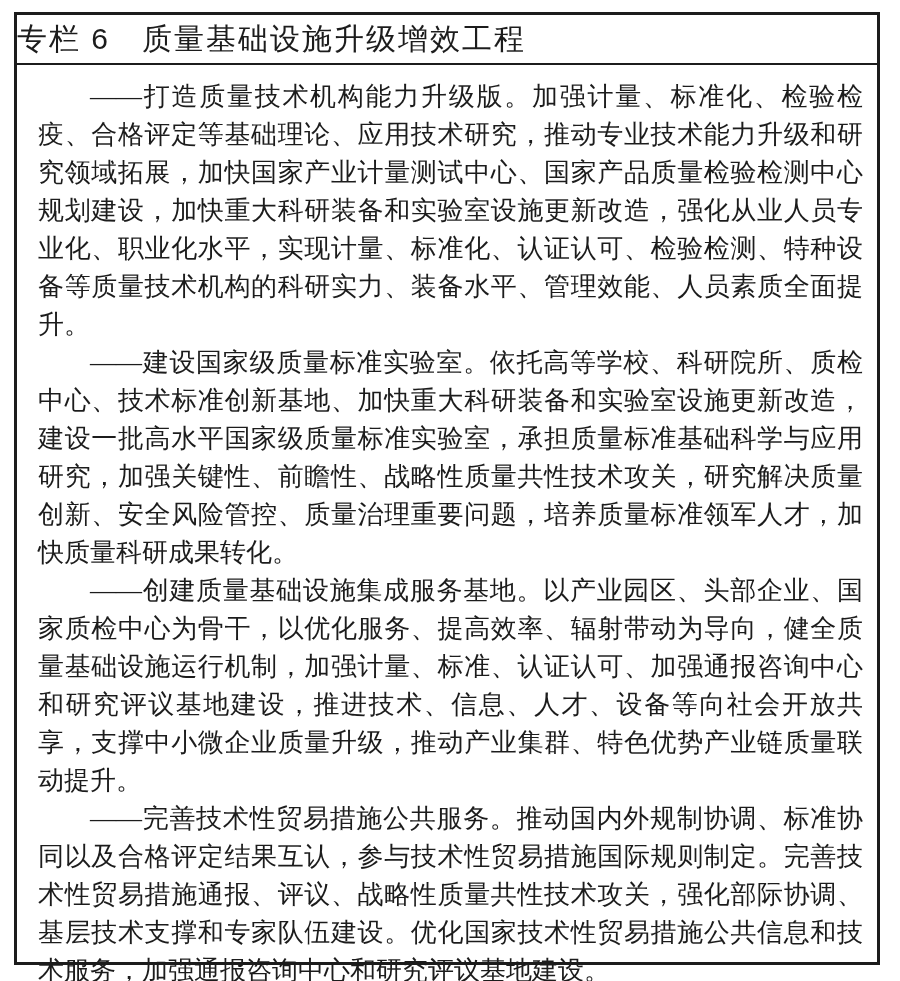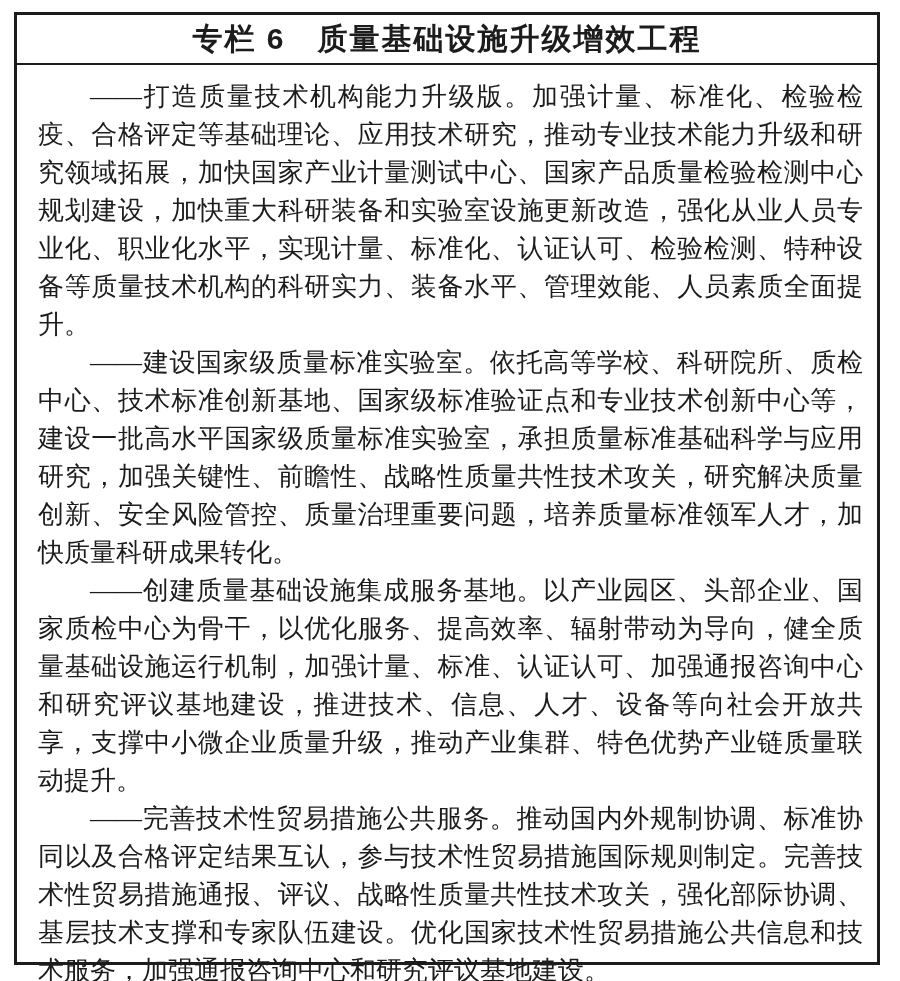--- a/index.html
+++ b/index.html
@@ -29,23 +29,22 @@
     top:12px;
     width:866px;
     height:953px;
     border:3px solid var(--border);
     box-sizing:border-box;
     background:var(--paper);
   }
   .title-row{
     height:48px;
     line-height:48px;
-    text-align:center;
     font-family:"Liberation Sans","DejaVu Sans",sans-serif;
-    font-weight:bold;
+    font-weight:normal;
     font-size:30px;
     letter-spacing:2px;
     border-bottom:2px solid var(--border);
     white-space:nowrap;
     overflow:hidden;
   }
   .body-area{
     padding:13px 14px 0 21px;
     font-size:26px;
     line-height:38px;
@@ -60,18 +59,18 @@
   }
 </style>
 </head>
 <body>
 
 <div class="page">
   <div class="callout-frame">
     <div class="title-row">专栏 6　质量基础设施升级增效工程</div>
     <div class="body-area">
       <p>——打造质量技术机构能力升级版。加强计量、标准化、检验检疫、合格评定等基础理论、应用技术研究，推动专业技术能力升级和研究领域拓展，加快国家产业计量测试中心、国家产品质量检验检测中心规划建设，加快重大科研装备和实验室设施更新改造，强化从业人员专业化、职业化水平，实现计量、标准化、认证认可、检验检测、特种设备等质量技术机构的科研实力、装备水平、管理效能、人员素质全面提升。</p>
-      <p>——建设国家级质量标准实验室。依托高等学校、科研院所、质检中心、技术标准创新基地、国家级标准验证点和专业技术创新中心等，建设一批高水平国家级质量标准实验室，承担质量标准基础科学与应用研究，加强关键性、前瞻性、战略性质量共性技术攻关，研究解决质量创新、安全风险管控、质量治理重要问题，培养质量标准领军人才，加快质量科研成果转化。</p>
+      <p>——建设国家级质量标准实验室。依托高等学校、科研院所、质检中心、技术标准创新基地、加快重大科研装备和实验室设施更新改造，建设一批高水平国家级质量标准实验室，承担质量标准基础科学与应用研究，加强关键性、前瞻性、战略性质量共性技术攻关，研究解决质量创新、安全风险管控、质量治理重要问题，培养质量标准领军人才，加快质量科研成果转化。</p>
       <p>——创建质量基础设施集成服务基地。以产业园区、头部企业、国家质检中心为骨干，以优化服务、提高效率、辐射带动为导向，健全质量基础设施运行机制，加强计量、标准、认证认可、加强通报咨询中心和研究评议基地建设，推进技术、信息、人才、设备等向社会开放共享，支撑中小微企业质量升级，推动产业集群、特色优势产业链质量联动提升。</p>
       <p>——完善技术性贸易措施公共服务。推动国内外规制协调、标准协同以及合格评定结果互认，参与技术性贸易措施国际规则制定。完善技术性贸易措施通报、评议、战略性质量共性技术攻关，强化部际协调、基层技术支撑和专家队伍建设。优化国家技术性贸易措施公共信息和技术服务，加强通报咨询中心和研究评议基地建设。</p>
     </div>
   </div>
 </div>
 
 </body></html>

